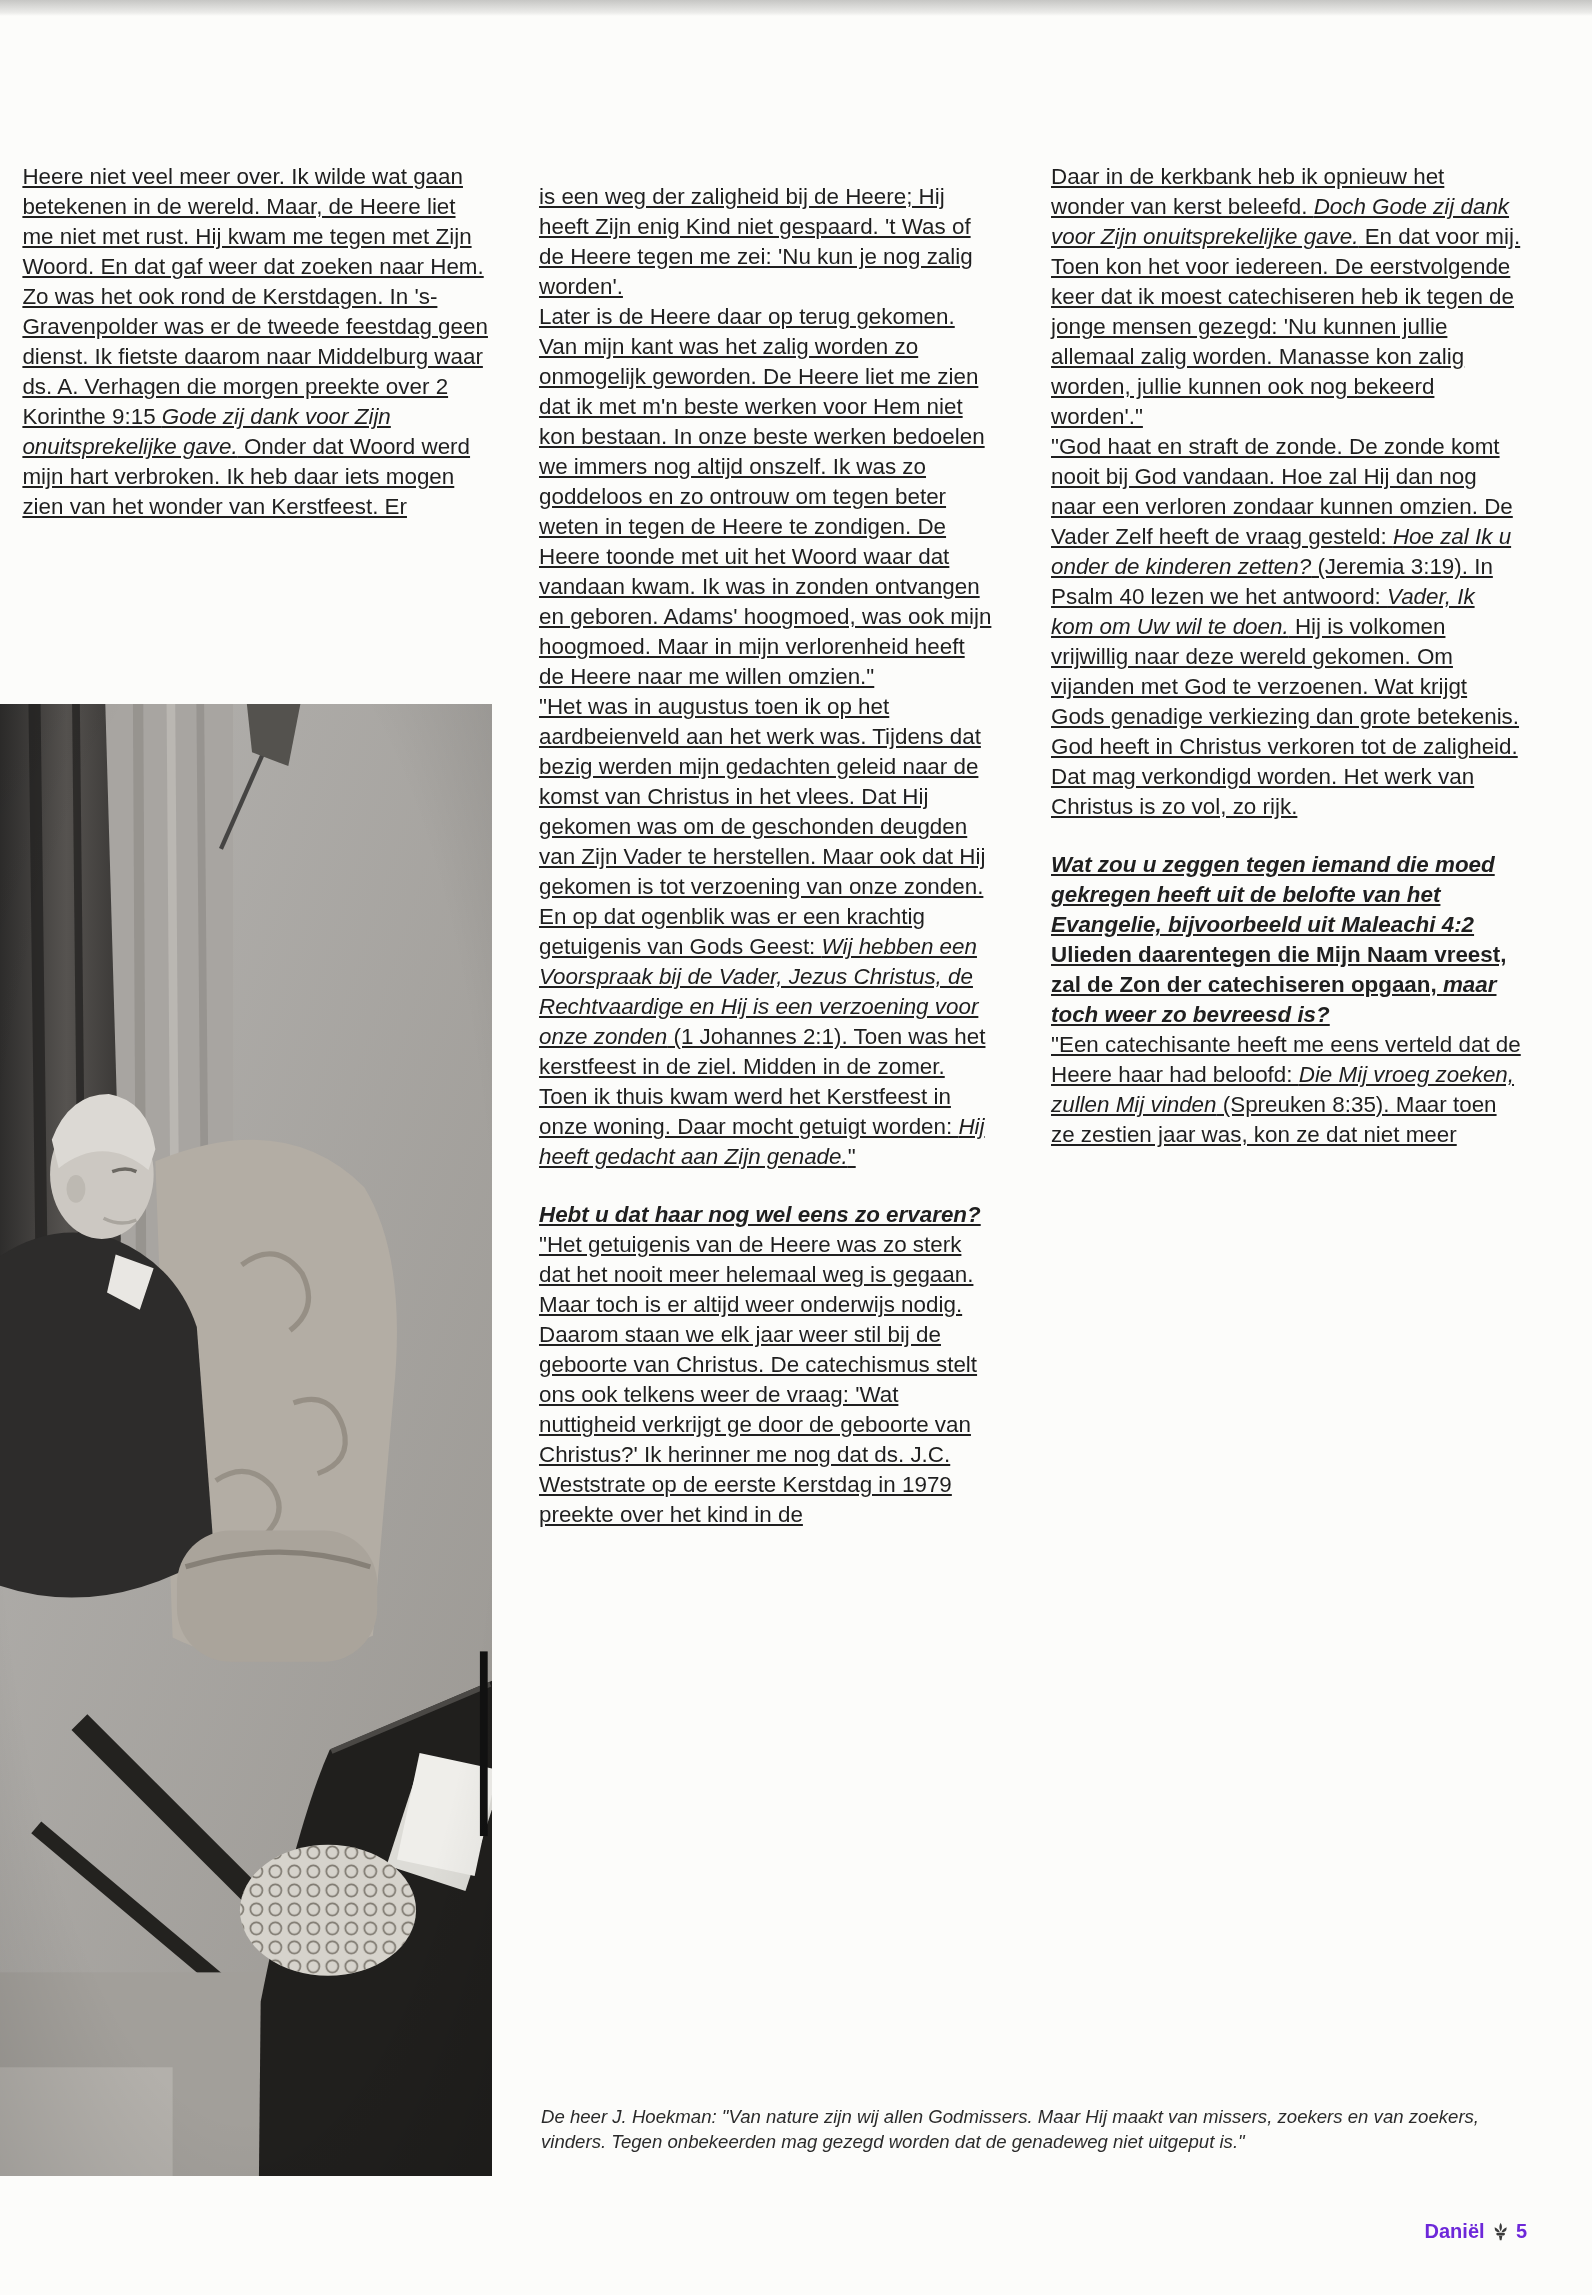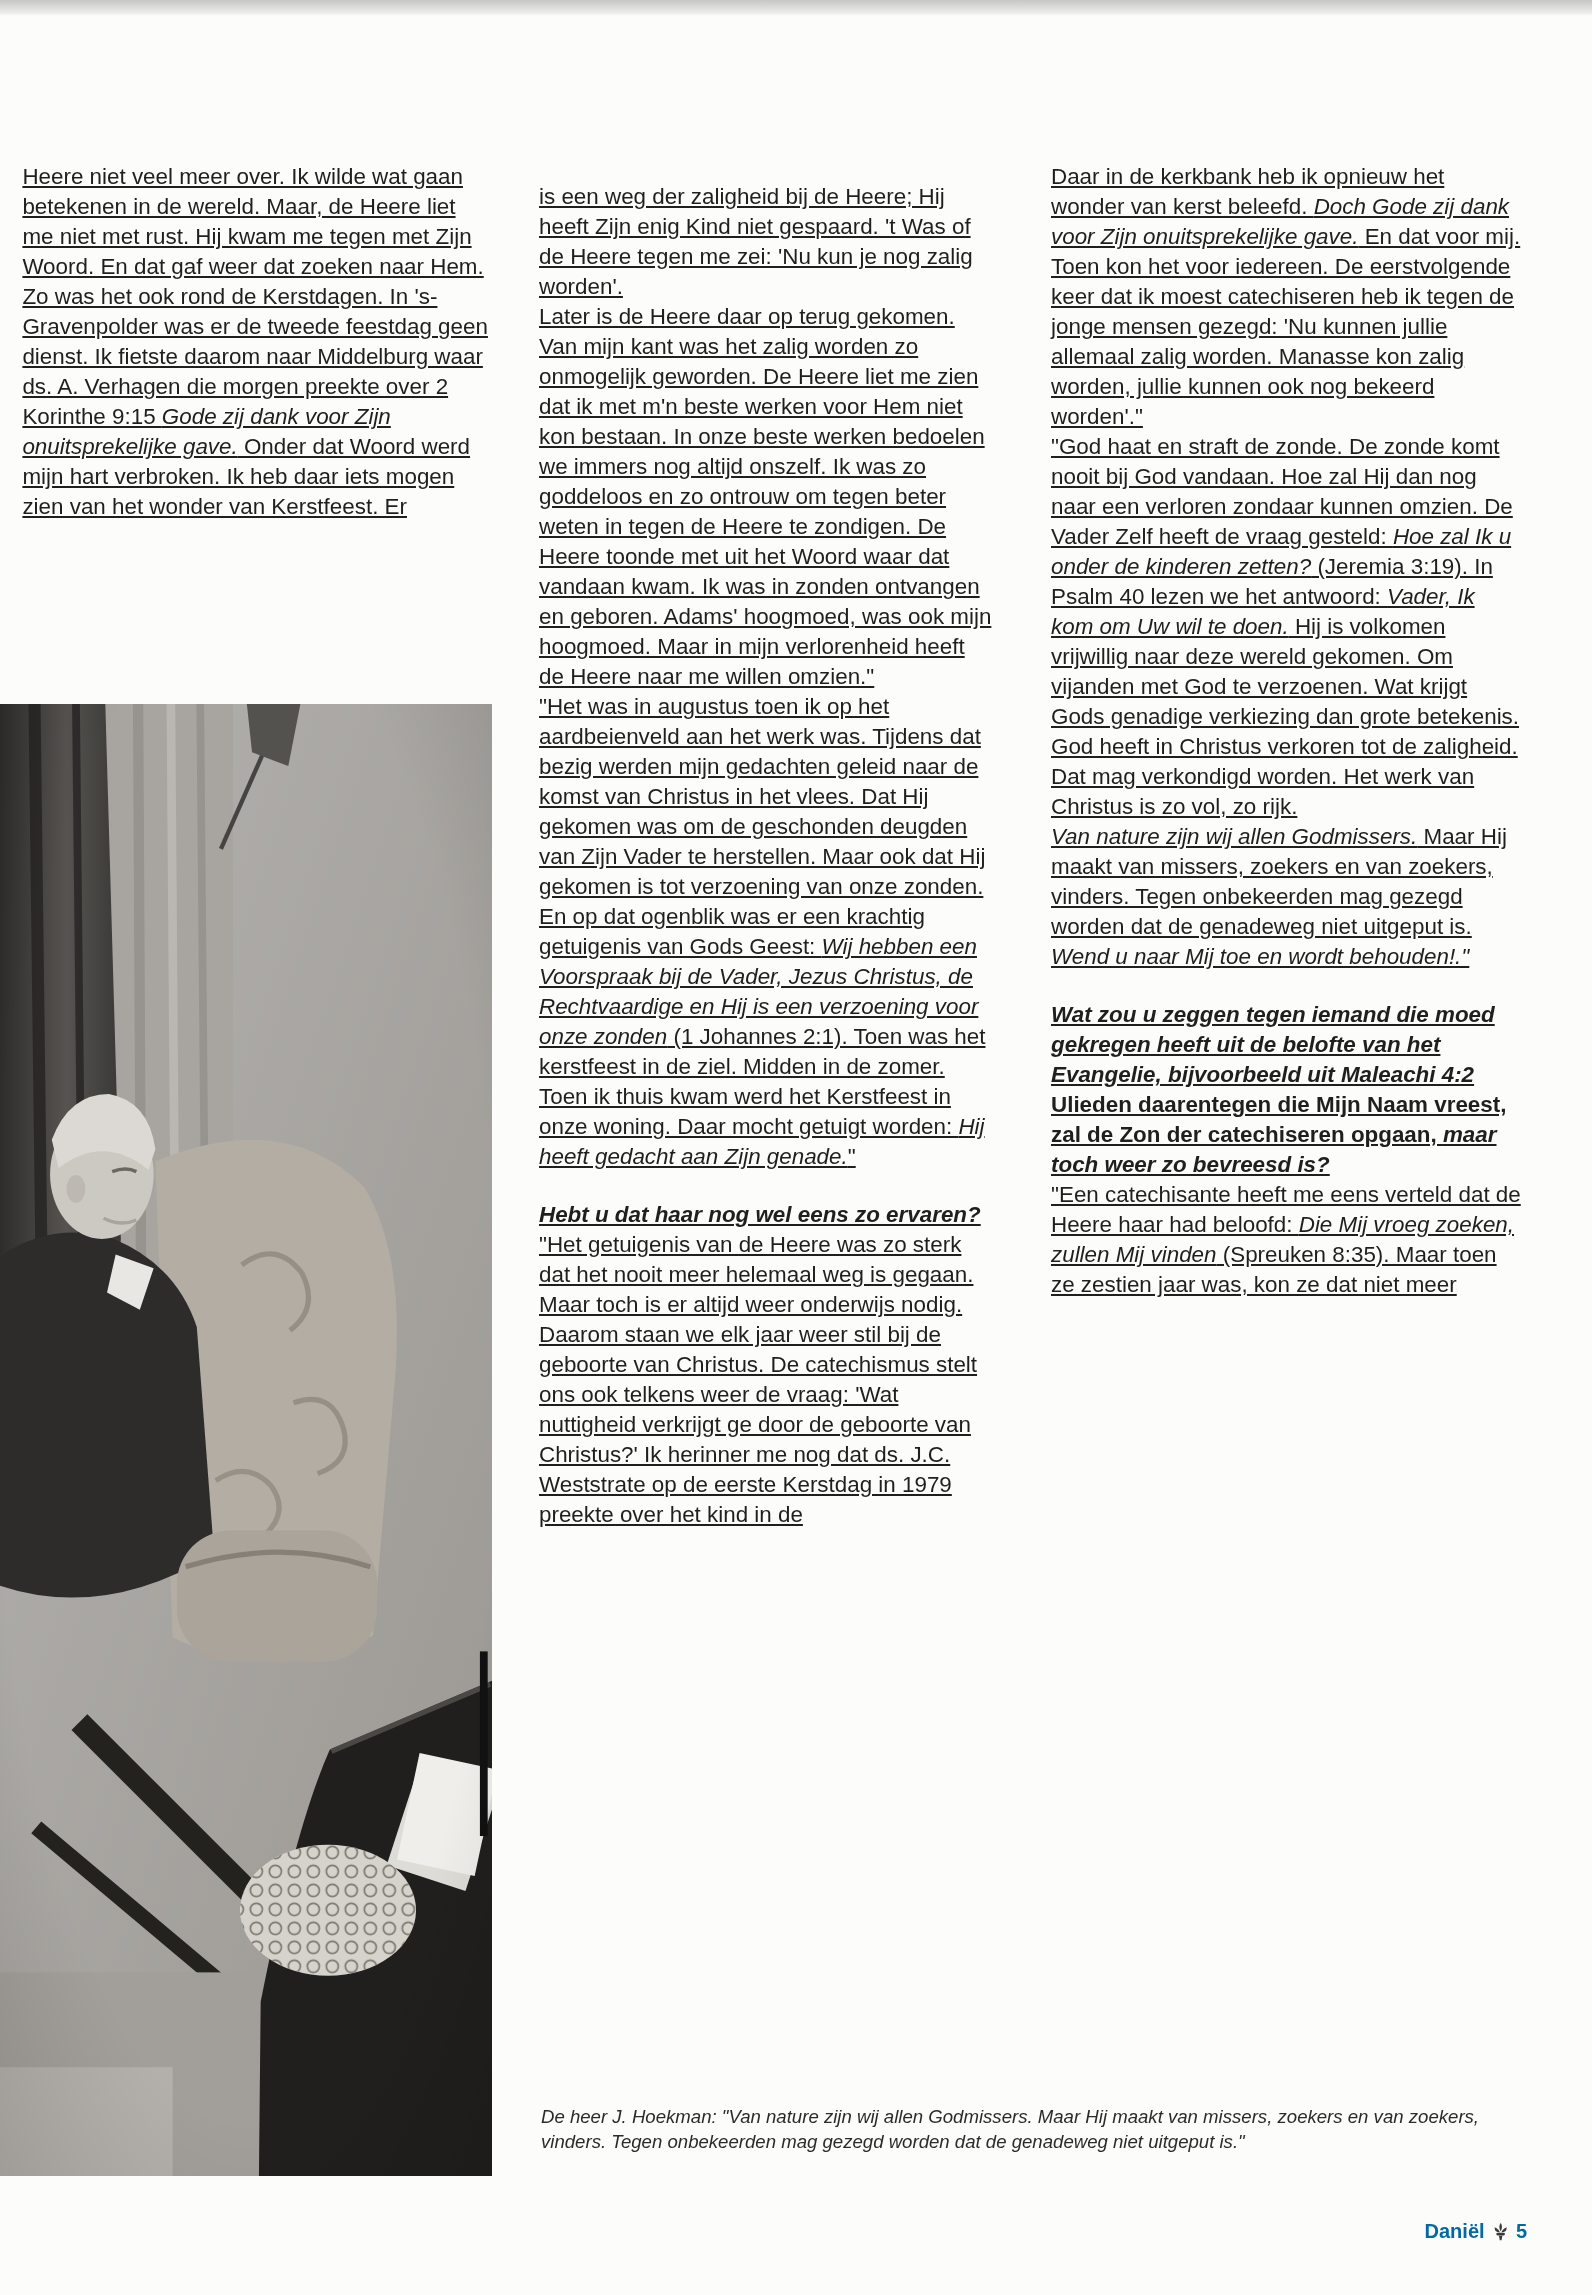--- a/index.html
+++ b/index.html
@@ -16,21 +16,21 @@
   .col3{left:1051px;width:471px;}
   .col p{margin:0;}
   .col h3{margin:28px 0 0 0;font-size:22.4px;line-height:30px;font-weight:400;font-style:normal;}
   .it{font-style:italic;}
   .bd{font-weight:700;}
   .photo{position:absolute;left:0;top:704px;width:492px;height:1472px;margin:0;}
   .photo svg{display:block;}
   .caption{position:absolute;left:541px;top:2104px;width:992px;
     font-size:18.6px;line-height:25px;color:#2b2b2b;}
   .footer{position:absolute;top:2220px;left:1346px;width:181px;text-align:right;
-    font-size:20px;font-weight:700;color:#0369a1;display:flex;align-items:center;justify-content:flex-end;gap:7px;}
+    font-size:20px;font-weight:700;color:#6d28d9;display:flex;align-items:center;justify-content:flex-end;gap:7px;}
   .footer .orn{display:inline-block;line-height:0;}
 </style>
 </head>
 <body>
 
 <div class="page">
 
   <div class="scan-edge"></div>
 
   <section class="col col1">
@@ -114,21 +114,20 @@
     <p class="body"><span>is een weg der zaligheid bij de Heere; Hij heeft Zijn enig Kind niet gespaard. 't Was of de Heere tegen me zei: 'Nu kun je nog zalig worden'.</span></p>
     <p class="body"><span>Later is de Heere daar op terug gekomen. Van mijn kant was het zalig worden zo onmogelijk geworden. De Heere liet me zien dat ik met m'n beste werken voor Hem niet kon bestaan. In onze beste werken bedoelen we immers nog altijd onszelf. Ik was zo goddeloos en zo ontrouw om tegen beter weten in tegen de Heere te zondigen. De Heere toonde met uit het Woord waar dat vandaan kwam. Ik was in zonden ontvangen en geboren. Adams' hoogmoed, was ook mijn hoogmoed. Maar in mijn verlorenheid heeft de Heere naar me willen omzien."</span></p>
     <p class="body"><span>"Het was in augustus toen ik op het aardbeienveld aan het werk was. Tijdens dat bezig werden mijn gedachten geleid naar de komst van Christus in het vlees. Dat Hij gekomen was om de geschonden deugden van Zijn Vader te herstellen. Maar ook dat Hij gekomen is tot verzoening van onze zonden. En op dat ogenblik was er een krachtig getuigenis van Gods Geest: </span><span class="it">Wij hebben een Voorspraak bij de Vader, Jezus Christus, de Rechtvaardige en Hij is een verzoening voor onze zonden</span><span> (1 Johannes 2:1). Toen was het kerstfeest in de ziel. Midden in de zomer. Toen ik thuis kwam werd het Kerstfeest in onze woning. Daar mocht getuigt worden: </span><span class="it">Hij heeft gedacht aan Zijn genade.</span><span>"</span></p>
     <h3><span class="it bd">Hebt u dat haar nog wel eens zo ervaren?</span></h3>
     <p class="body"><span>"Het getuigenis van de Heere was zo sterk dat het nooit meer helemaal weg is gegaan. Maar toch is er altijd weer onderwijs nodig. Daarom staan we elk jaar weer stil bij de geboorte van Christus. De catechismus stelt ons ook telkens weer de vraag: 'Wat nuttigheid verkrijgt ge door de geboorte van Christus?' Ik herinner me nog dat ds. J.C. Weststrate op de eerste Kerstdag in 1979 preekte over het kind in de</span></p>
   </section>
 
   <section class="col col3">
     <p class="body"><span>Daar in de kerkbank heb ik opnieuw het wonder van kerst beleefd. </span><span class="it">Doch Gode zij dank voor Zijn onuitsprekelijke gave.</span><span> En dat voor mij. Toen kon het voor iedereen. De eerstvolgende keer dat ik moest catechiseren heb ik tegen de jonge mensen gezegd: 'Nu kunnen jullie allemaal zalig worden. Manasse kon zalig worden, jullie kunnen ook nog bekeerd worden'."</span></p>
     <p class="body"><span>"God haat en straft de zonde. De zonde komt nooit bij God vandaan. Hoe zal Hij dan nog naar een verloren zondaar kunnen omzien. De Vader Zelf heeft de vraag gesteld: </span><span class="it">Hoe zal Ik u onder de kinderen zetten?</span><span> (Jeremia 3:19). In Psalm 40 lezen we het antwoord: </span><span class="it">Vader, Ik kom om Uw wil te doen.</span><span> Hij is volkomen vrijwillig naar deze wereld gekomen. Om vijanden met God te verzoenen. Wat krijgt Gods genadige verkiezing dan grote betekenis. God heeft in Christus verkoren tot de zaligheid. Dat mag verkondigd worden. Het werk van Christus is zo vol, zo rijk.</span></p>
-    <p class="body"><span class="it">Van nature zijn wij allen Godmissers.</span><span> Maar Hij maakt van missers, zoekers en van zoekers, vinders. Tegen onbekeerden mag gezegd worden dat de genadeweg niet uitgeput is. </span><span class="it">Wend u naar Mij toe en wordt behouden!."</span></p>
     <h3><span class="it bd">Wat zou u zeggen tegen iemand die moed gekregen heeft uit de belofte van het Evangelie, bijvoorbeeld uit Maleachi 4:2 </span><span class="bd">Ulieden daarentegen die Mijn Naam vreest, zal de Zon der catechiseren opgaan, </span><span class="it bd">maar toch weer zo bevreesd is?</span></h3>
     <p class="body"><span>"Een catechisante heeft me eens verteld dat de Heere haar had beloofd: </span><span class="it">Die Mij vroeg zoeken, zullen Mij vinden</span><span> (Spreuken 8:35). Maar toen ze zestien jaar was, kon ze dat niet meer</span></p>
   </section>
 
   <div class="caption"><span class="it">De heer J. Hoekman: "Van nature zijn wij allen Godmissers. Maar Hij maakt van missers, zoekers en van zoekers, vinders. Tegen onbekeerden mag gezegd worden dat de genadeweg niet uitgeput is."</span></div>
 
   <div class="footer">
     <span>Daniël</span>
     <span class="orn">
       <svg width="17.3" height="19" viewBox="0 0 20 22">

